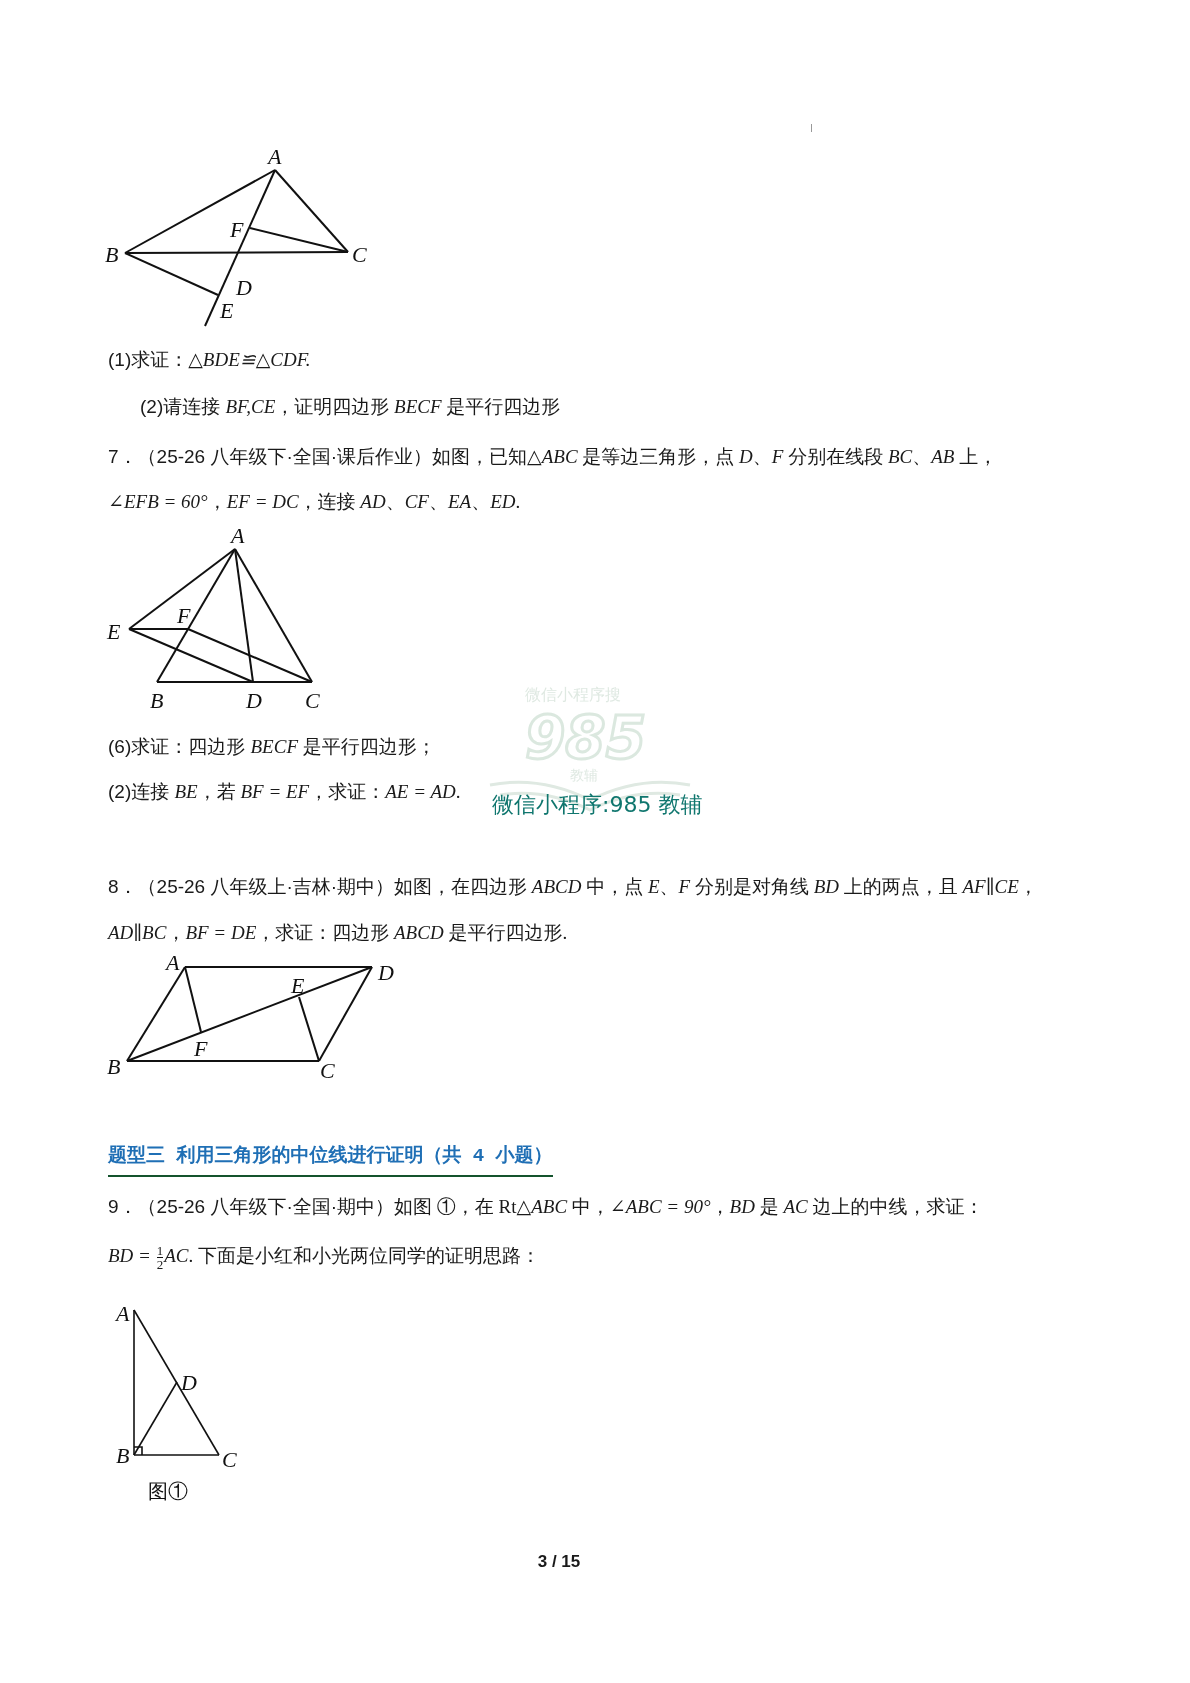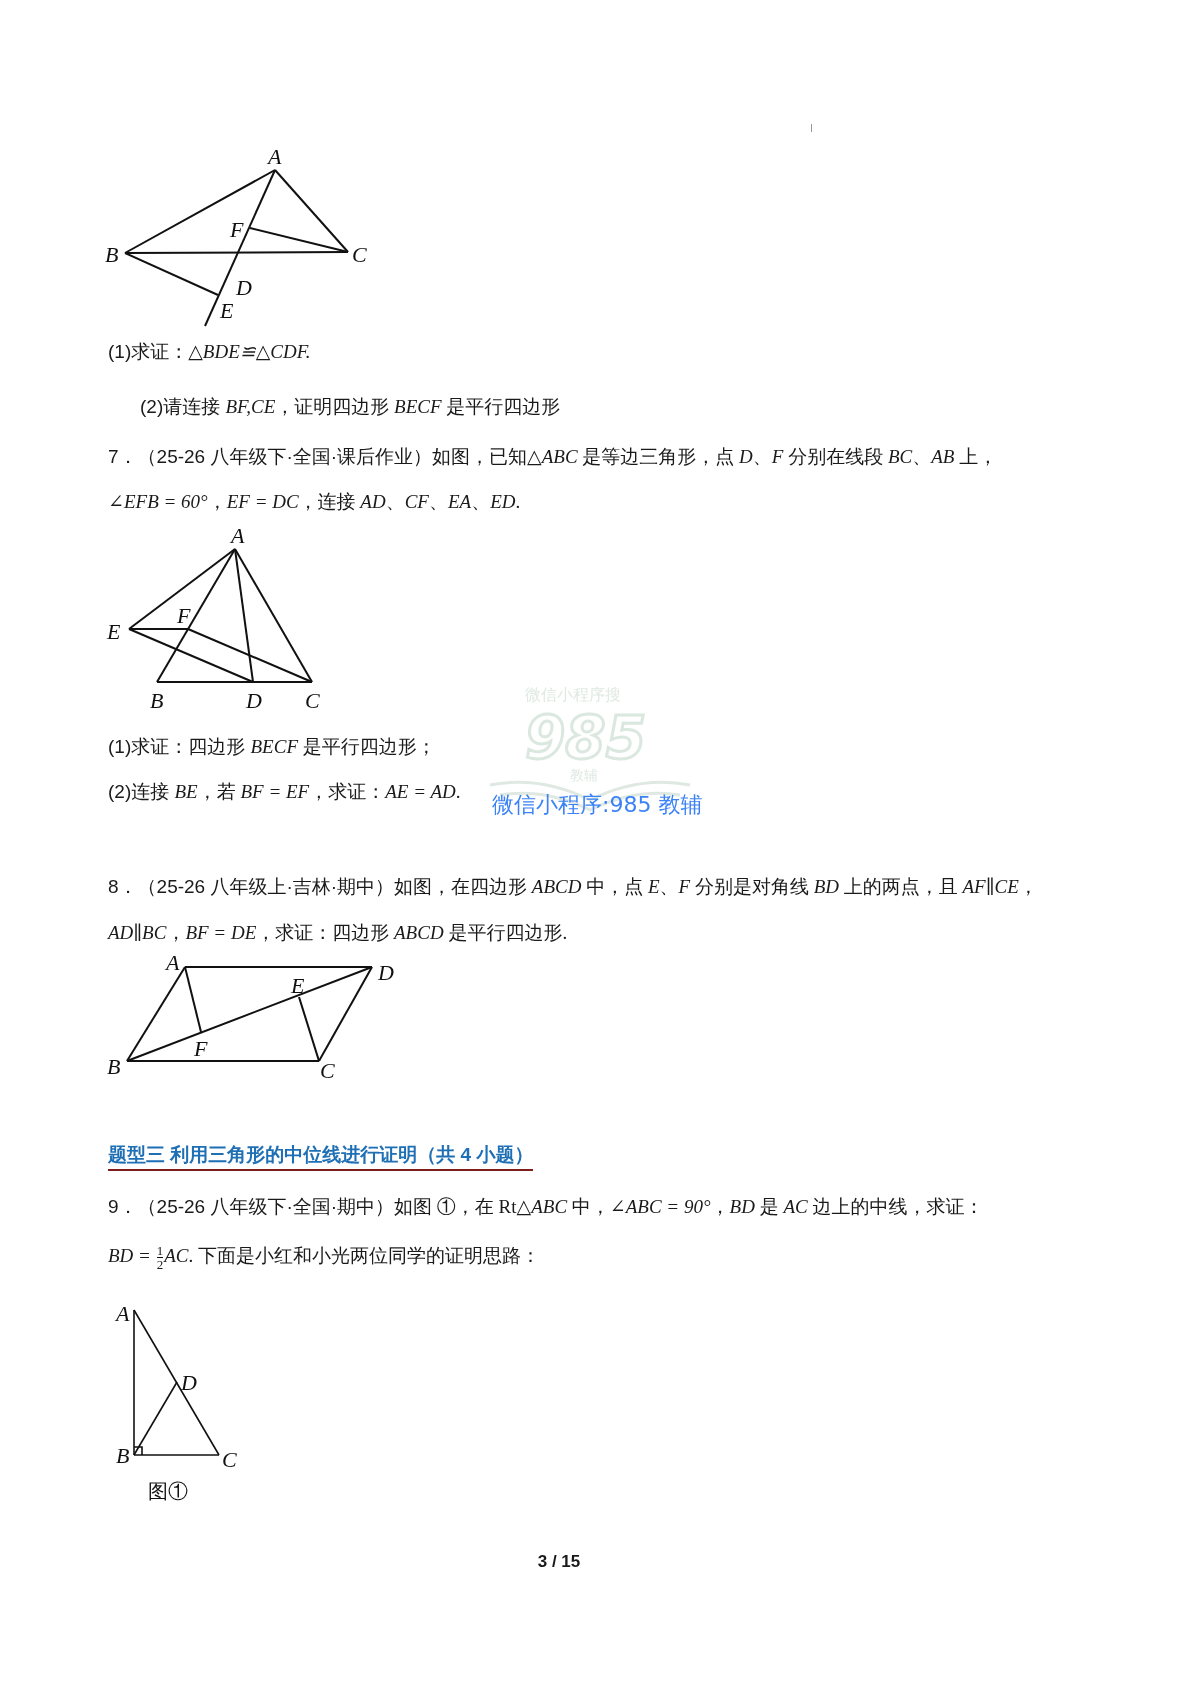--- a/index.html
+++ b/index.html
@@ -3,27 +3,27 @@
 <meta charset="utf-8">
 <style>
   html, body { margin:0; padding:0; background:#ffffff; }
   body { width:1190px; height:1683px; position:relative; overflow:hidden;
          font-family:"Liberation Serif","DejaVu Serif",serif; color:#1a1a1a; }
   .line { position:absolute; left:108px; font-size:19px; white-space:nowrap; line-height:24px; }
   .m { font-family:"Liberation Serif","DejaVu Serif",serif; font-style:italic; }
   .sans { font-family:"Liberation Sans","DejaVu Sans",sans-serif; }
   .fig { position:absolute; }
   .fig svg text { font-family:"Liberation Serif","DejaVu Serif",serif; font-style:italic; font-size:22px; fill:#111; }
-  .heading { position:absolute; left:108px; top:1142px; font-family:Liberation Sans, sans-serif;
-             font-weight:bold; font-size:19px; color:#1f6fb5; border-bottom:2px solid #7f1d1d; padding-bottom:1px; white-space:nowrap; }
+  .heading { position:absolute; left:108px; top:1142px; font-family:Liberation Mono, monospace;
+             font-weight:bold; font-size:19px; color:#1f6fb5; border-bottom:2px solid #14532d; padding-bottom:7px; white-space:nowrap; }
   .footer { position:absolute; top:1552px; left:0; width:1118px; text-align:center;
             font-family:"Liberation Sans","DejaVu Sans",sans-serif; font-weight:bold; font-size:17px; }
   .wm { position:absolute; left:470px; top:680px; width:240px; height:140px;text-align:right; }
   .wm-text { position:absolute; left:492px; top:790px; font-family:"DejaVu Sans",sans-serif;
-             font-size:22px; color:#3b82f6; white-space:nowrap; }
+             font-size:22px; color:#0f766e; white-space:nowrap; }
   .tick { position:absolute; left:811px; top:124px; width:1px; height:8px; background:#999; }
 </style>
 </head>
 <body>
 
 <div class="tick"></div>
 
 <div class="fig" style="left:100px;top:140px;">
   <svg width="280" height="190" viewBox="0 0 280 190">
     <g stroke="#111" stroke-width="2" fill="none">
@@ -36,21 +36,21 @@
     </g>
     <text x="168" y="24">A</text>
     <text x="5" y="122">B</text>
     <text x="252" y="122">C</text>
     <text x="136" y="155">D</text>
     <text x="120" y="178">E</text>
     <text x="130" y="97">F</text>
   </svg>
 </div>
 
-<div class="line" style="top:340px;">
+<div class="line" style="top:348px;">
   <span class="sans">(1)求证：</span><span class="m">△BDE≌△CDF.</span>
 </div>
 <div class="line" style="top:395px;margin-left:32px;">
   <span class="sans">(2)请连接 </span><span class="m">BF,CE</span><span>，证明四边形 </span><span class="m">BECF</span><span> 是平行四边形</span>
 </div>
 
 <div class="line" style="top:445px;">
   <span class="sans">7．</span><span class="sans">（25-26 八年级下·全国·课后作业）</span><span>如图，已知</span><span class="m">△ABC</span><span> 是等边三角形，点 </span><span class="m">D</span><span>、</span><span class="m">F</span><span> 分别在线段 </span><span class="m">BC</span><span>、</span><span class="m">AB</span><span> 上，</span>
 </div>
 <div class="line" style="top:490px;">
@@ -72,21 +72,21 @@
     <text x="131" y="18">A</text>
     <text x="7" y="114">E</text>
     <text x="77" y="98">F</text>
     <text x="50" y="183">B</text>
     <text x="146" y="183">D</text>
     <text x="205" y="183">C</text>
   </svg>
 </div>
 
 <div class="line" style="top:735px;">
-  <span class="sans">(1)求证：四边形 </span><span class="m">BECF</span><span> 是平行四边形；</span>
+  <span class="sans">(6)求证：四边形 </span><span class="m">BECF</span><span> 是平行四边形；</span>
 </div>
 <div class="line" style="top:780px;">
   <span class="sans">(2)连接 </span><span class="m">BE</span><span>，若 </span><span class="m">BF = EF</span><span>，求证：</span><span class="m">AE = AD</span><span>.</span>
 </div>
 
 <div class="wm">
   <svg width="240" height="140" viewBox="0 0 240 140">
     <text x="55" y="20" font-family="DejaVu Sans, sans-serif" font-size="16" fill="#dfe9e2">微信小程序搜</text>
     <text x="55" y="78" font-family="DejaVu Sans, sans-serif" font-size="58" font-style="italic" font-weight="bold" fill="none" stroke="#dbe8df" stroke-width="3">985</text>
     <text x="100" y="100" font-family="DejaVu Sans, sans-serif" font-size="14" fill="#dfe9e2">教辅</text>

